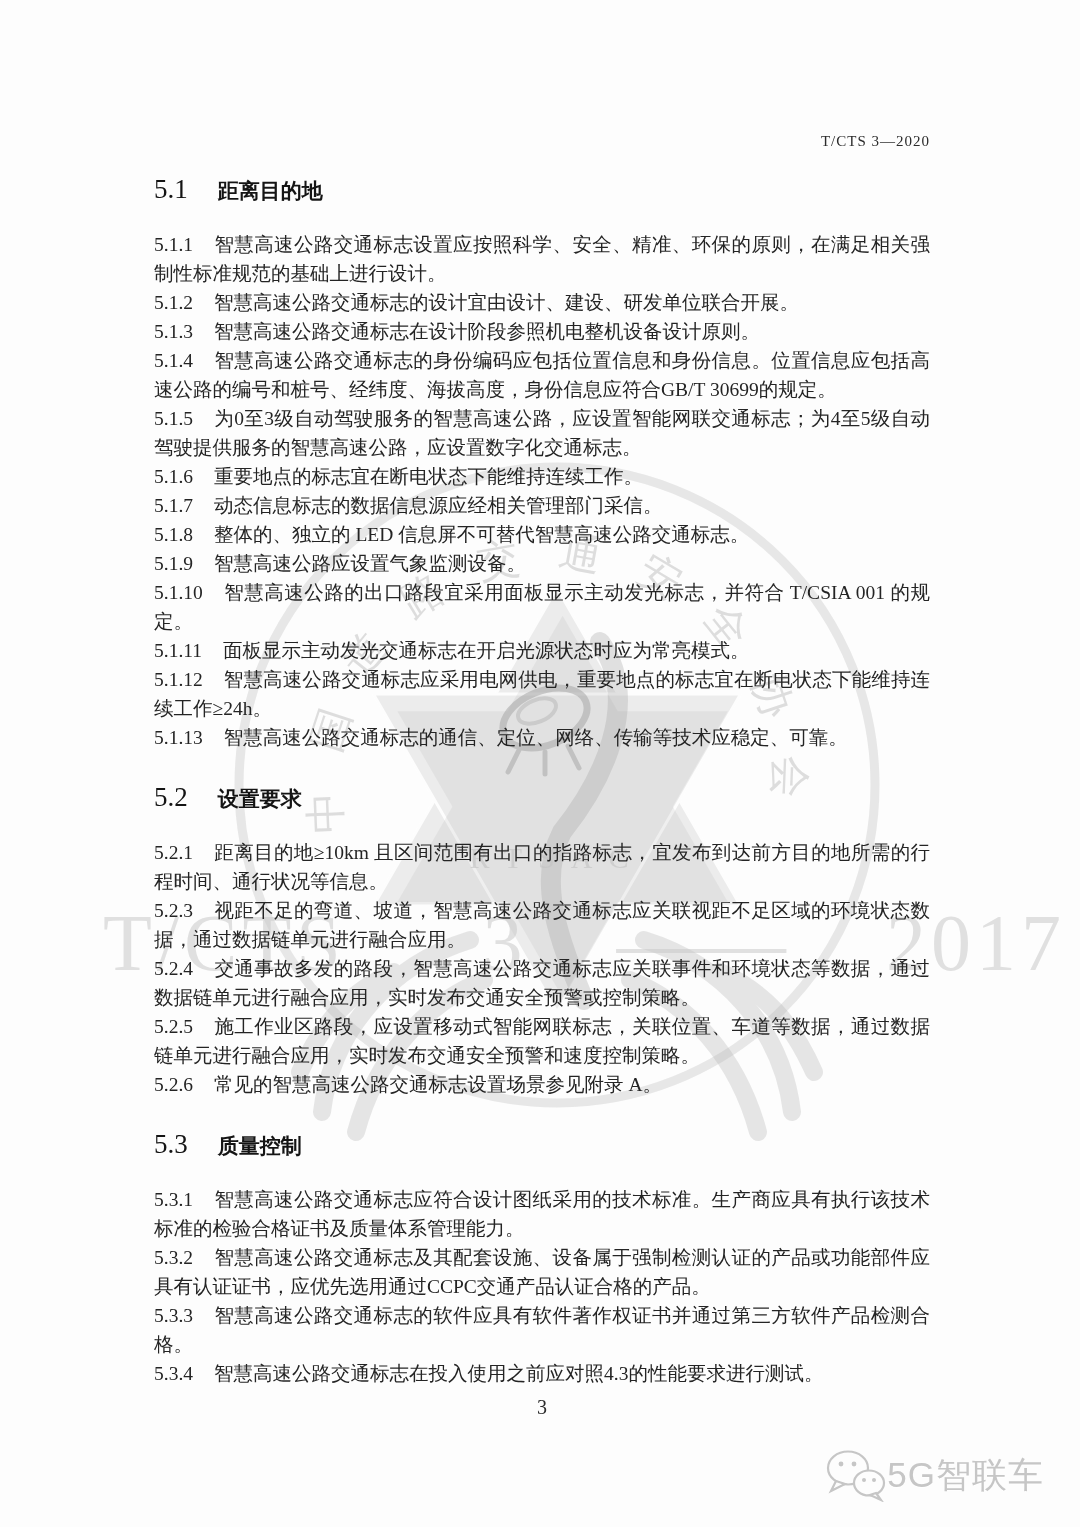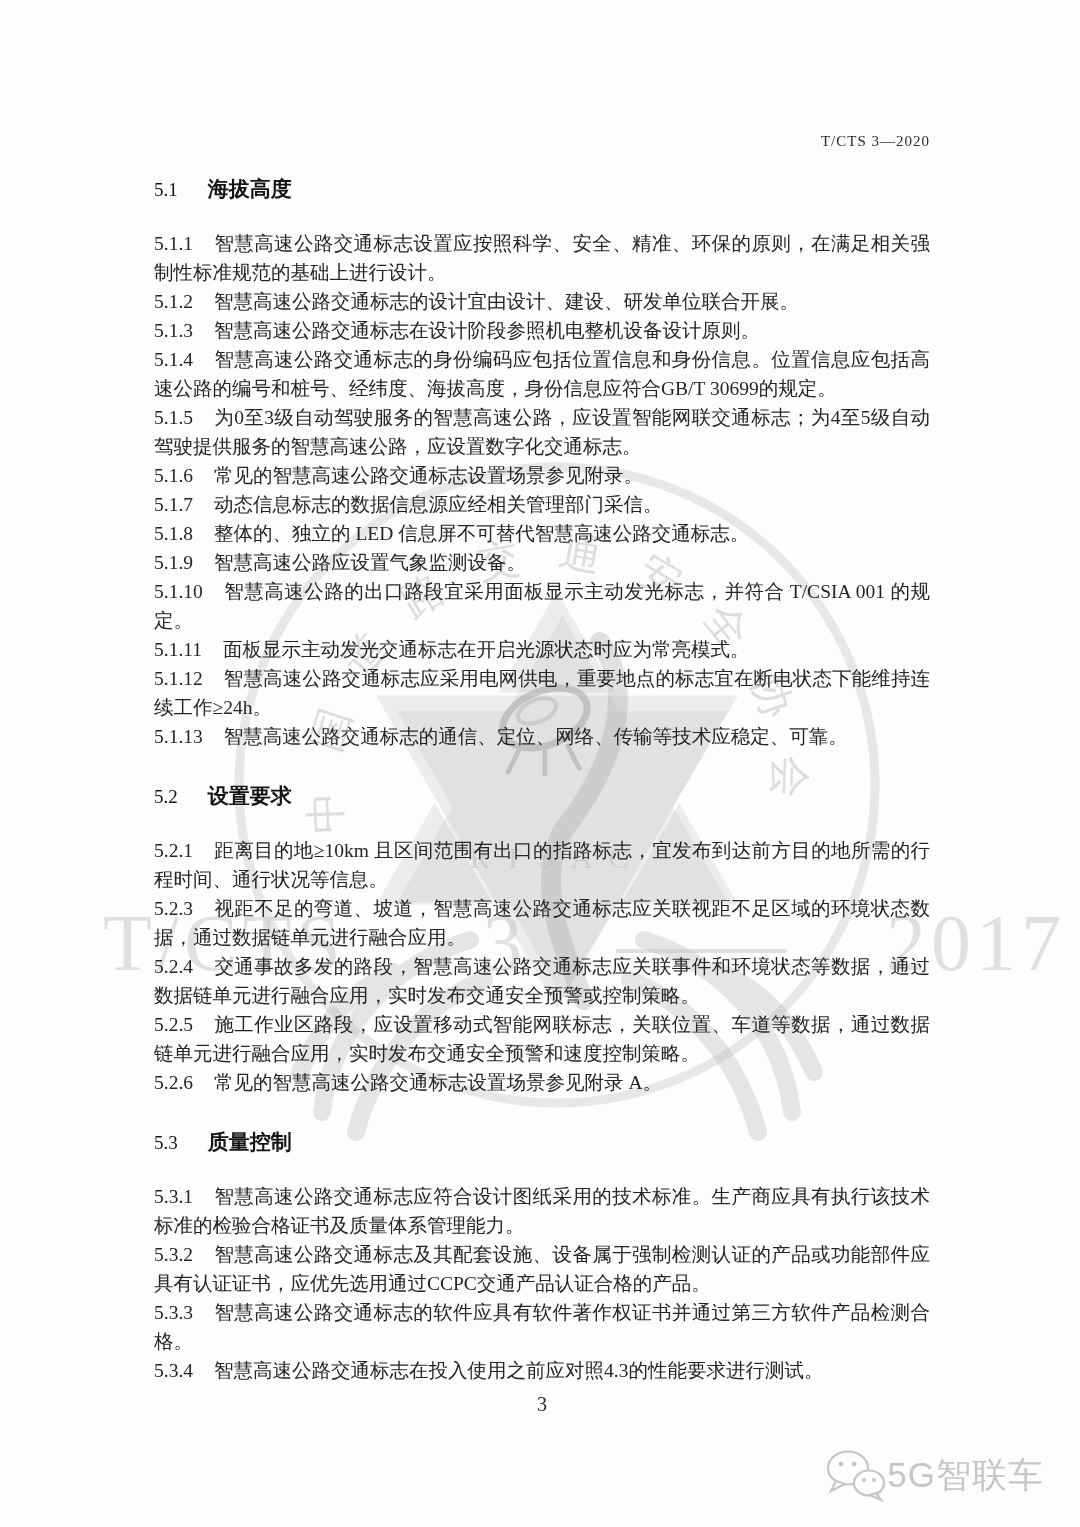--- a/index.html
+++ b/index.html
@@ -30,21 +30,21 @@
   }
   .section-heading {
     display:flex; gap:30px; align-items:baseline;
     margin:32px 0 26px;
     font-family:"Liberation Sans","DejaVu Sans",sans-serif;
     font-weight:700; font-size:21px; line-height:26px; color:#141414;
   }
   section:first-of-type .section-heading { margin-top:24px; }
   .section-heading .sec-num {
     font-family:"Liberation Serif","DejaVu Serif",serif;
-    font-weight:400; font-size:19px;
+    font-weight:400; font-size:27px;
   }
   .clause {
     margin:0; font-size:19.5px; line-height:29px;
     text-align:justify; color:#242424;
   }
   .clause-num { margin-right:21px;margin-top:24px; }
   .pageno {
     text-align:center; font-size:20px; margin-top:8px; color:#2b2b2b;
   }
 
@@ -115,21 +115,21 @@
 
   <div class="content">
     <div class="doc-header">
       <span>T/CTS 3—2020</span>
     </div>
 
     <main id="sections">
   <section>
     <h2 class="section-heading">
       <span class="sec-num">5.1</span>
-      <span class="sec-title">海拔高度</span>
+      <span class="sec-title">距离目的地</span>
     </h2>
     <div class="section-body">
   <p class="clause">
     <span class="clause-num">5.1.1</span><span class="clause-text">智慧高速公路交通标志设置应按照科学、安全、精准、环保的原则，在满足相关强制性标准规范的基础上进行设计。</span>
   </p>
 
   <p class="clause">
     <span class="clause-num">5.1.2</span><span class="clause-text">智慧高速公路交通标志的设计宜由设计、建设、研发单位联合开展。</span>
   </p>
 
@@ -139,21 +139,21 @@
 
   <p class="clause">
     <span class="clause-num">5.1.4</span><span class="clause-text">智慧高速公路交通标志的身份编码应包括位置信息和身份信息。位置信息应包括高速公路的编号和桩号、经纬度、海拔高度，身份信息应符合GB/T 30699的规定。</span>
   </p>
 
   <p class="clause">
     <span class="clause-num">5.1.5</span><span class="clause-text">为0至3级自动驾驶服务的智慧高速公路，应设置智能网联交通标志；为4至5级自动驾驶提供服务的智慧高速公路，应设置数字化交通标志。</span>
   </p>
 
   <p class="clause">
-    <span class="clause-num">5.1.6</span><span class="clause-text">常见的智慧高速公路交通标志设置场景参见附录。</span>
+    <span class="clause-num">5.1.6</span><span class="clause-text">重要地点的标志宜在断电状态下能维持连续工作。</span>
   </p>
 
   <p class="clause">
     <span class="clause-num">5.1.7</span><span class="clause-text">动态信息标志的数据信息源应经相关管理部门采信。</span>
   </p>
 
   <p class="clause">
     <span class="clause-num">5.1.8</span><span class="clause-text">整体的、独立的 LED 信息屏不可替代智慧高速公路交通标志。</span>
   </p>
 

